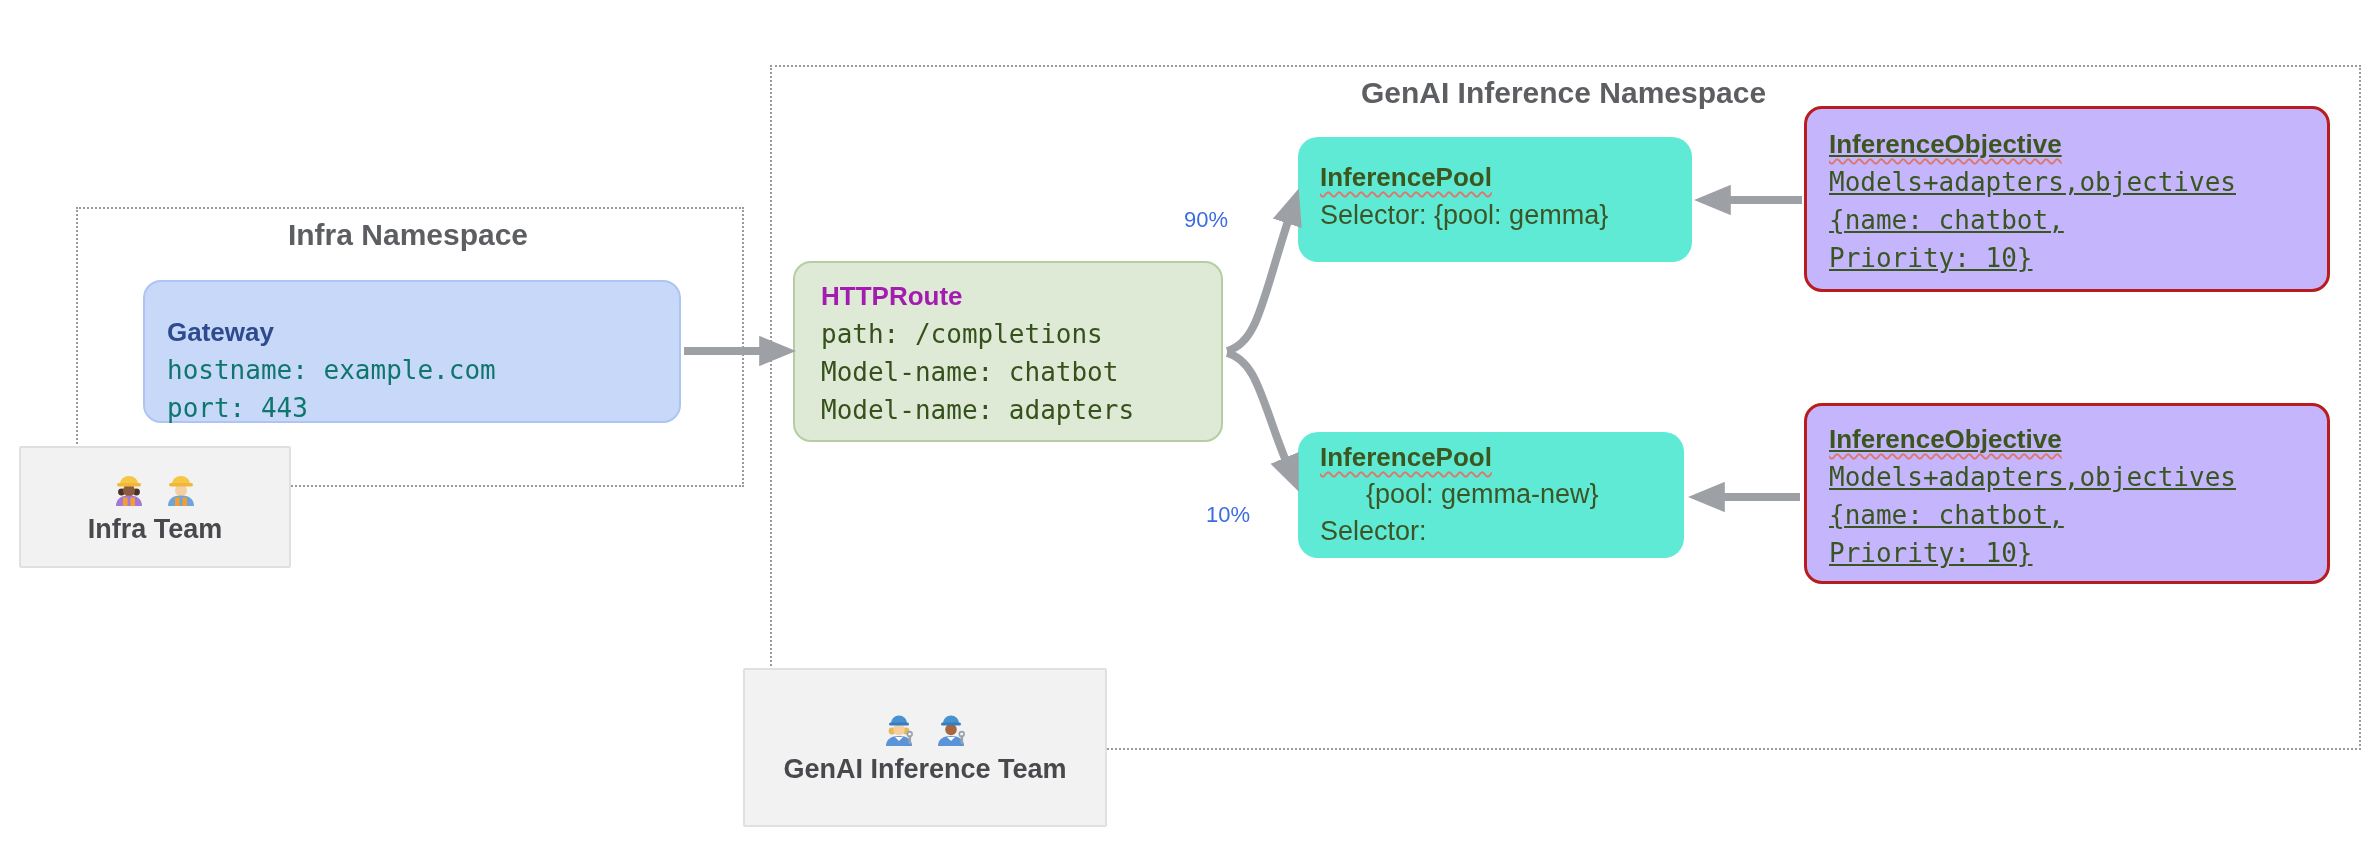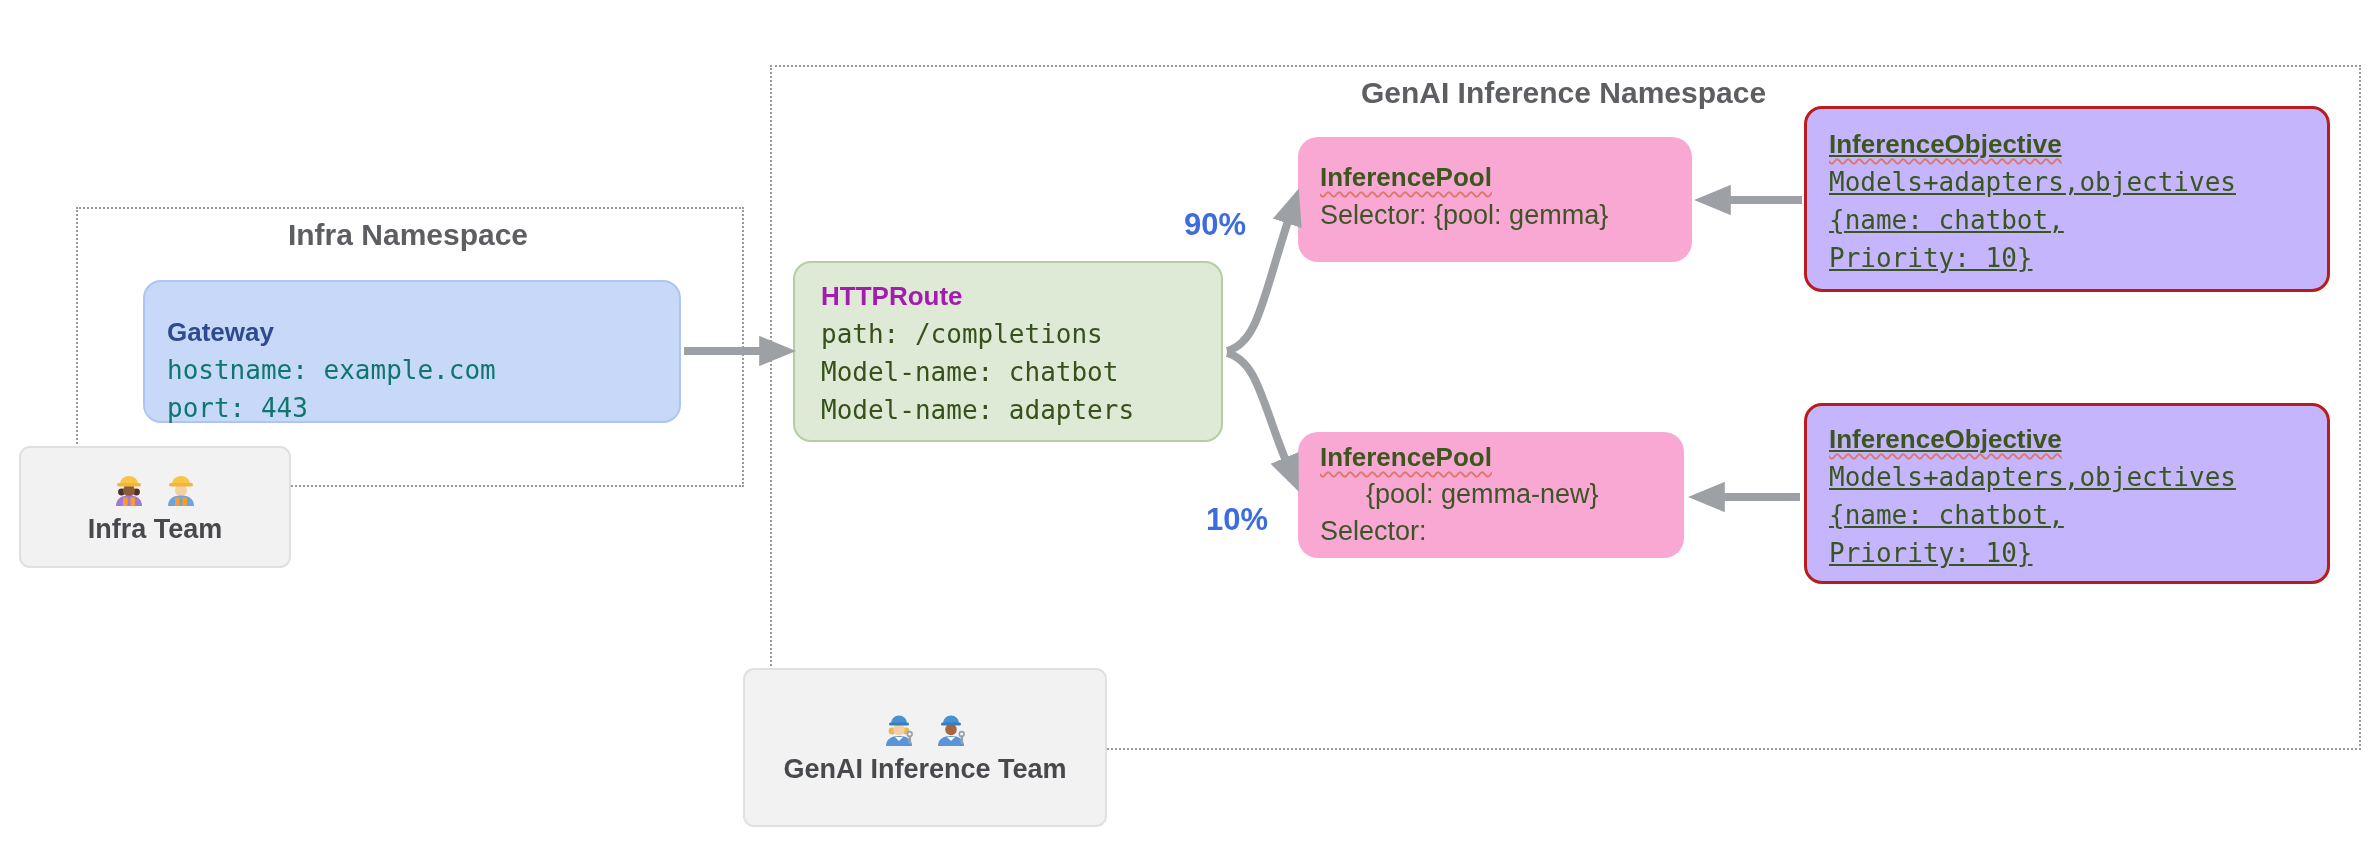--- a/index.html
+++ b/index.html
@@ -17,45 +17,45 @@
   .gateway{left:143px;top:280px;width:538px;height:143px;background:#c7d8f8;
            border:2px solid #aec4f2;padding:31px 22px;}
   .gateway .title{color:#2e4b8f;}
   .gateway .mono{color:#0f766e;}
 
   .httproute{left:793px;top:261px;width:430px;height:181px;background:#dfead6;
              border:2px solid #b6cda4;padding:14px 26px;}
   .httproute .title{color:#a21caf;}
   .httproute .mono{color:#36511c;}
 
-  .pool{background:#f9a8d4;border:none;color:#3d5526;}
+  .pool{background:#5eead4;border:none;color:#3d5526;}
   .pool-top{left:1298px;top:137px;width:394px;height:125px;padding:21px 22px;border-radius:20px;}
   .pool-bottom{left:1298px;top:432px;width:386px;height:126px;padding:6px 22px;border-radius:20px;}
   .pool .title{color:#3c561e;}
   .pool-bottom .sans-line{line-height:37px;}
   .pool .indent{padding-left:46px;}
 
   .objective{background:#c4b5fd;border:3px solid #b91c1c;color:#3a5620;text-decoration:underline;}
   .objective-top{left:1804px;top:106px;width:526px;height:186px;padding:16px 22px;}
   .objective-bottom{left:1804px;top:403px;width:526px;height:181px;padding:14px 22px;}
   .objective .title{color:#3c561e;}
   .objective .mono{color:#3a5620;}
 
   .squiggle{text-decoration-line:underline;text-decoration-style:wavy;
             text-decoration-color:#e0756a;text-decoration-thickness:2px;text-underline-offset:5px;}
 
-  .team-card{position:absolute;background:#f2f2f3;border:2px solid #e0e0e0;border-radius:11px;
+  .team-card{position:absolute;background:#f2f2f3;border:2px solid #e0e0e0;border-radius:2px;
              display:flex;flex-direction:column;align-items:center;justify-content:center;gap:8px;
              box-sizing:border-box;}
   .team-infra{left:19px;top:446px;width:272px;height:122px;}
   .team-genai{left:743px;top:668px;width:364px;height:159px;}
   .team-icons{display:flex;gap:16px;align-items:flex-end;}
   .team-label{font-weight:bold;font-size:27px;color:#47494d;}
 
-  .pct{position:absolute;font-weight:bold;font-size:31px;color:#3d6ce0;}
+  .pct{position:absolute;font-weight:normal;font-size:22px;color:#3d6ce0;}
   .pct-top{left:1184px;top:207px;}
   .pct-bottom{left:1206px;top:502px;}
 
   .arrows{position:absolute;left:0;top:0;pointer-events:none;}
 </style>
 </head>
 <body>
 
 <div class="canvas">
 

